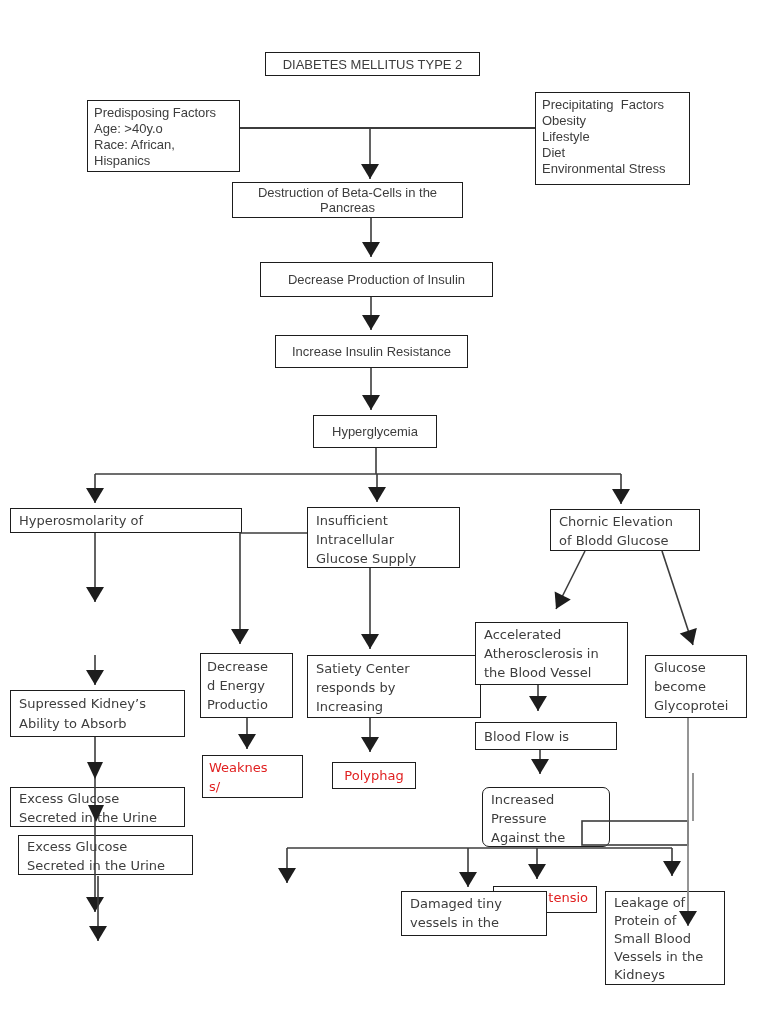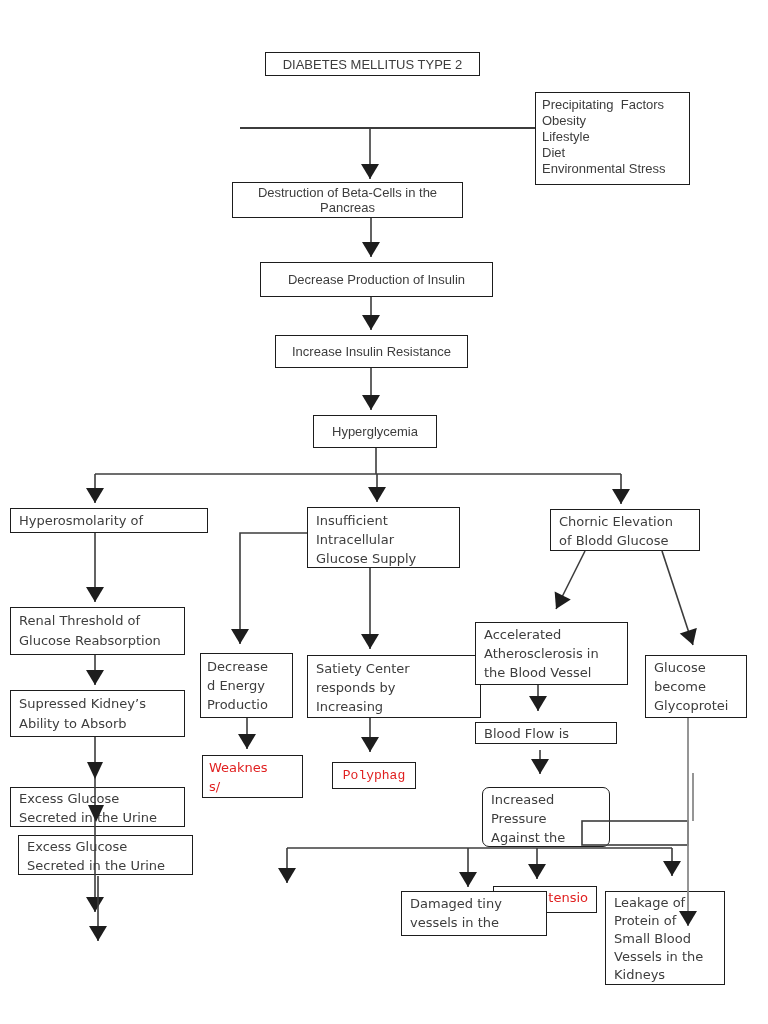--- a/index.html
+++ b/index.html
@@ -16,39 +16,41 @@
   .right{justify-content:flex-end;display:flex;}
   #connectors{position:absolute;left:0;top:0;width:768px;height:1024px;z-index:5;pointer-events:none;}
 </style>
 </head>
 <body>
 
 <div id="canvas">
 
   <div class="box f-lib center" style="left:265px;top:52px;width:215px;height:24px;">DIABETES MELLITUS TYPE 2</div>
 
+  <div class="box f-lib" style="left:87px;top:100px;width:153px;height:72px;padding:4px 6px;line-height:16px;">Predisposing Factors
+Age: &gt;40y.o
+Race: African,
+Hispanics</div>
 
   <div class="box f-lib" style="left:535px;top:92px;width:155px;height:93px;padding:4px 6px;line-height:16px;">Precipitating  Factors
 Obesity
 Lifestyle
 Diet
 Environmental Stress</div>
 
   <div class="box f-lib center" style="left:232px;top:182px;width:231px;height:36px;">Destruction of Beta-Cells in the Pancreas</div>
 
   <div class="box f-lib center" style="left:260px;top:262px;width:233px;height:35px;">Decrease Production of Insulin</div>
 
   <div class="box f-lib center" style="left:275px;top:335px;width:193px;height:33px;text-align:center;">Increase Insulin Resistance</div>
 
   <div class="box f-lib center" style="left:313px;top:415px;width:124px;height:33px;">Hyperglycemia</div>
 
-  <div class="box f-dv vcenter" style="left:10px;top:508px;width:198px;height:25px;padding:0 8px;">Hyperosmolarity of</div>
+  <div class="box f-dv vcenter" style="left:10px;top:508px;width:232px;height:25px;padding:0 8px;">Hyperosmolarity of</div>
 
-  <div class="box f-dv" style="left:10px;top:607px;width:175px;height:48px;padding:3px 8px;line-height:20px;">Renal Threshold of
-Glucose Reabsorption</div>
 
   <div class="box f-dv" style="left:10px;top:690px;width:175px;height:47px;padding:3px 8px;line-height:20px;">Supressed Kidney’s
 Ability to Absorb</div>
 
   <div class="box f-dv" style="left:10px;top:787px;width:175px;height:40px;padding:1px 8px;line-height:19px;">Excess Glucose
 Secreted in the Urine</div>
 
   <div class="box f-dv" style="left:18px;top:835px;width:175px;height:40px;padding:1px 8px;line-height:19px;">Excess Glucose
 Secreted in the Urine</div>
 
@@ -62,35 +64,35 @@
 n</div>
 
   <div class="box f-dv" style="left:307px;top:655px;width:174px;height:63px;padding:3px 8px;line-height:19px;">Satiety Center
 responds by
 Increasing
 Appetite</div>
 
   <div class="box f-dv red" style="left:202px;top:755px;width:101px;height:43px;padding:2px 6px;line-height:19px;">Weaknes
 s/</div>
 
-  <div class="box f-dv red center" style="left:332px;top:762px;width:84px;height:27px;font-family:Liberation Mono, monospace;">Polyphag</div>
+  <div class="box f-dv red center" style="left:332px;top:762px;width:84px;height:27px;">Polyphag</div>
 
   <div class="box f-dv" style="left:550px;top:509px;width:150px;height:42px;padding:2px 8px;line-height:19px;">Chornic Elevation
 of Blodd Glucose</div>
 
   <div class="box f-dv" style="left:475px;top:622px;width:153px;height:63px;padding:2px 8px;line-height:19px;">Accelerated
 Atherosclerosis in
 the Blood Vessel
 Walls</div>
 
   <div class="box f-dv" style="left:645px;top:655px;width:102px;height:63px;padding:2px 8px;line-height:19px;">Glucose
 become
 Glycoprotei</div>
 
-  <div class="box f-dv vcenter" style="left:475px;top:722px;width:142px;height:22px;padding:0 8px;">Blood Flow is</div>
+  <div class="box f-dv vcenter" style="left:475px;top:722px;width:142px;height:28px;padding:0 8px;">Blood Flow is</div>
 
   <div class="box f-dv" style="left:482px;top:787px;width:128px;height:60px;padding:2px 8px;line-height:19px;border-radius:7px;">Increased
 Pressure
 Against the</div>
 
 
   <div class="box f-dv red under right" style="left:493px;top:886px;width:104px;height:27px;padding:3px 8px 0 0;">tensio</div>
 
   <div class="box f-dv" style="left:401px;top:891px;width:146px;height:45px;padding:2px 8px;line-height:19px;">Damaged tiny
 vessels in the

